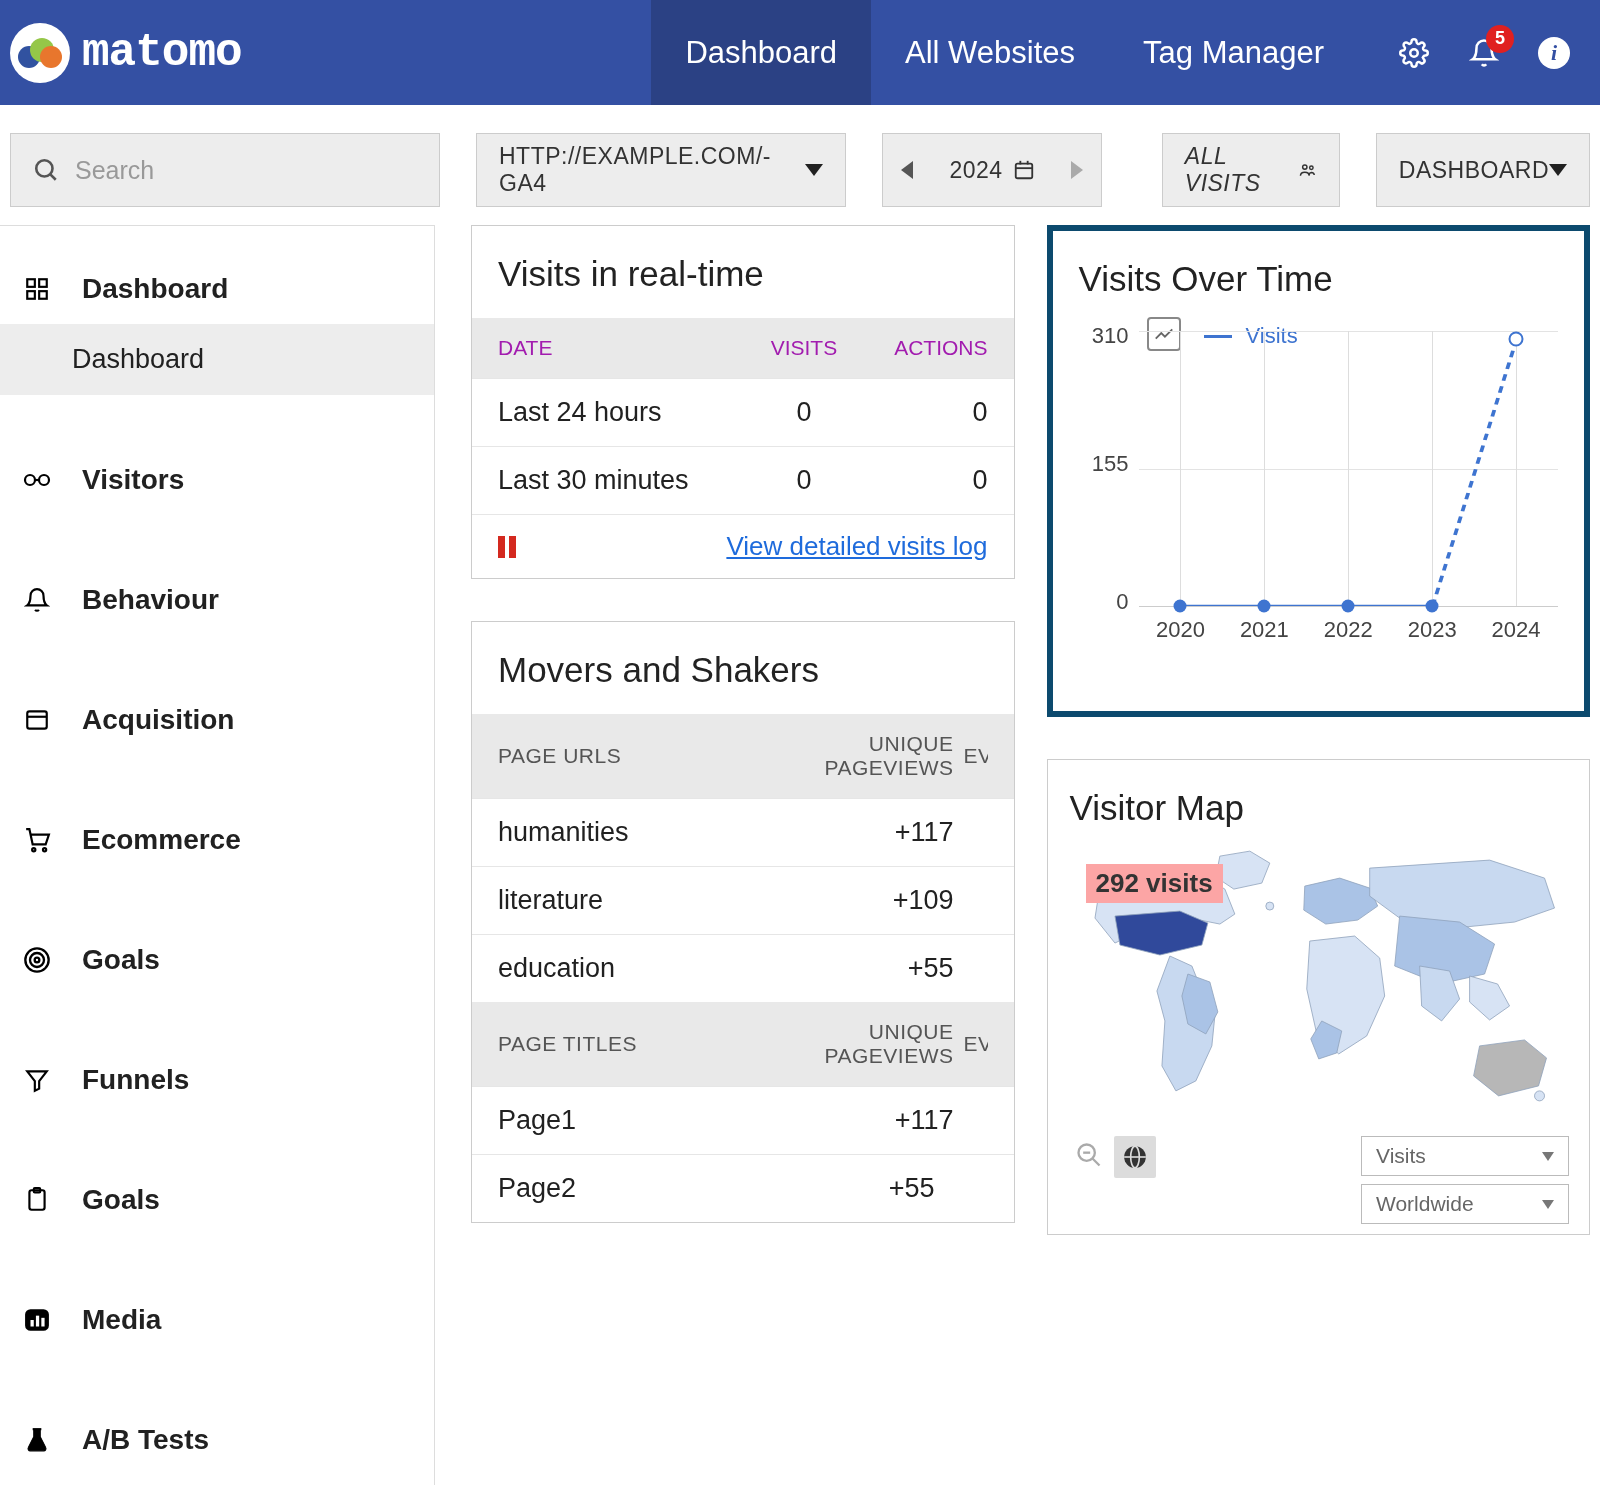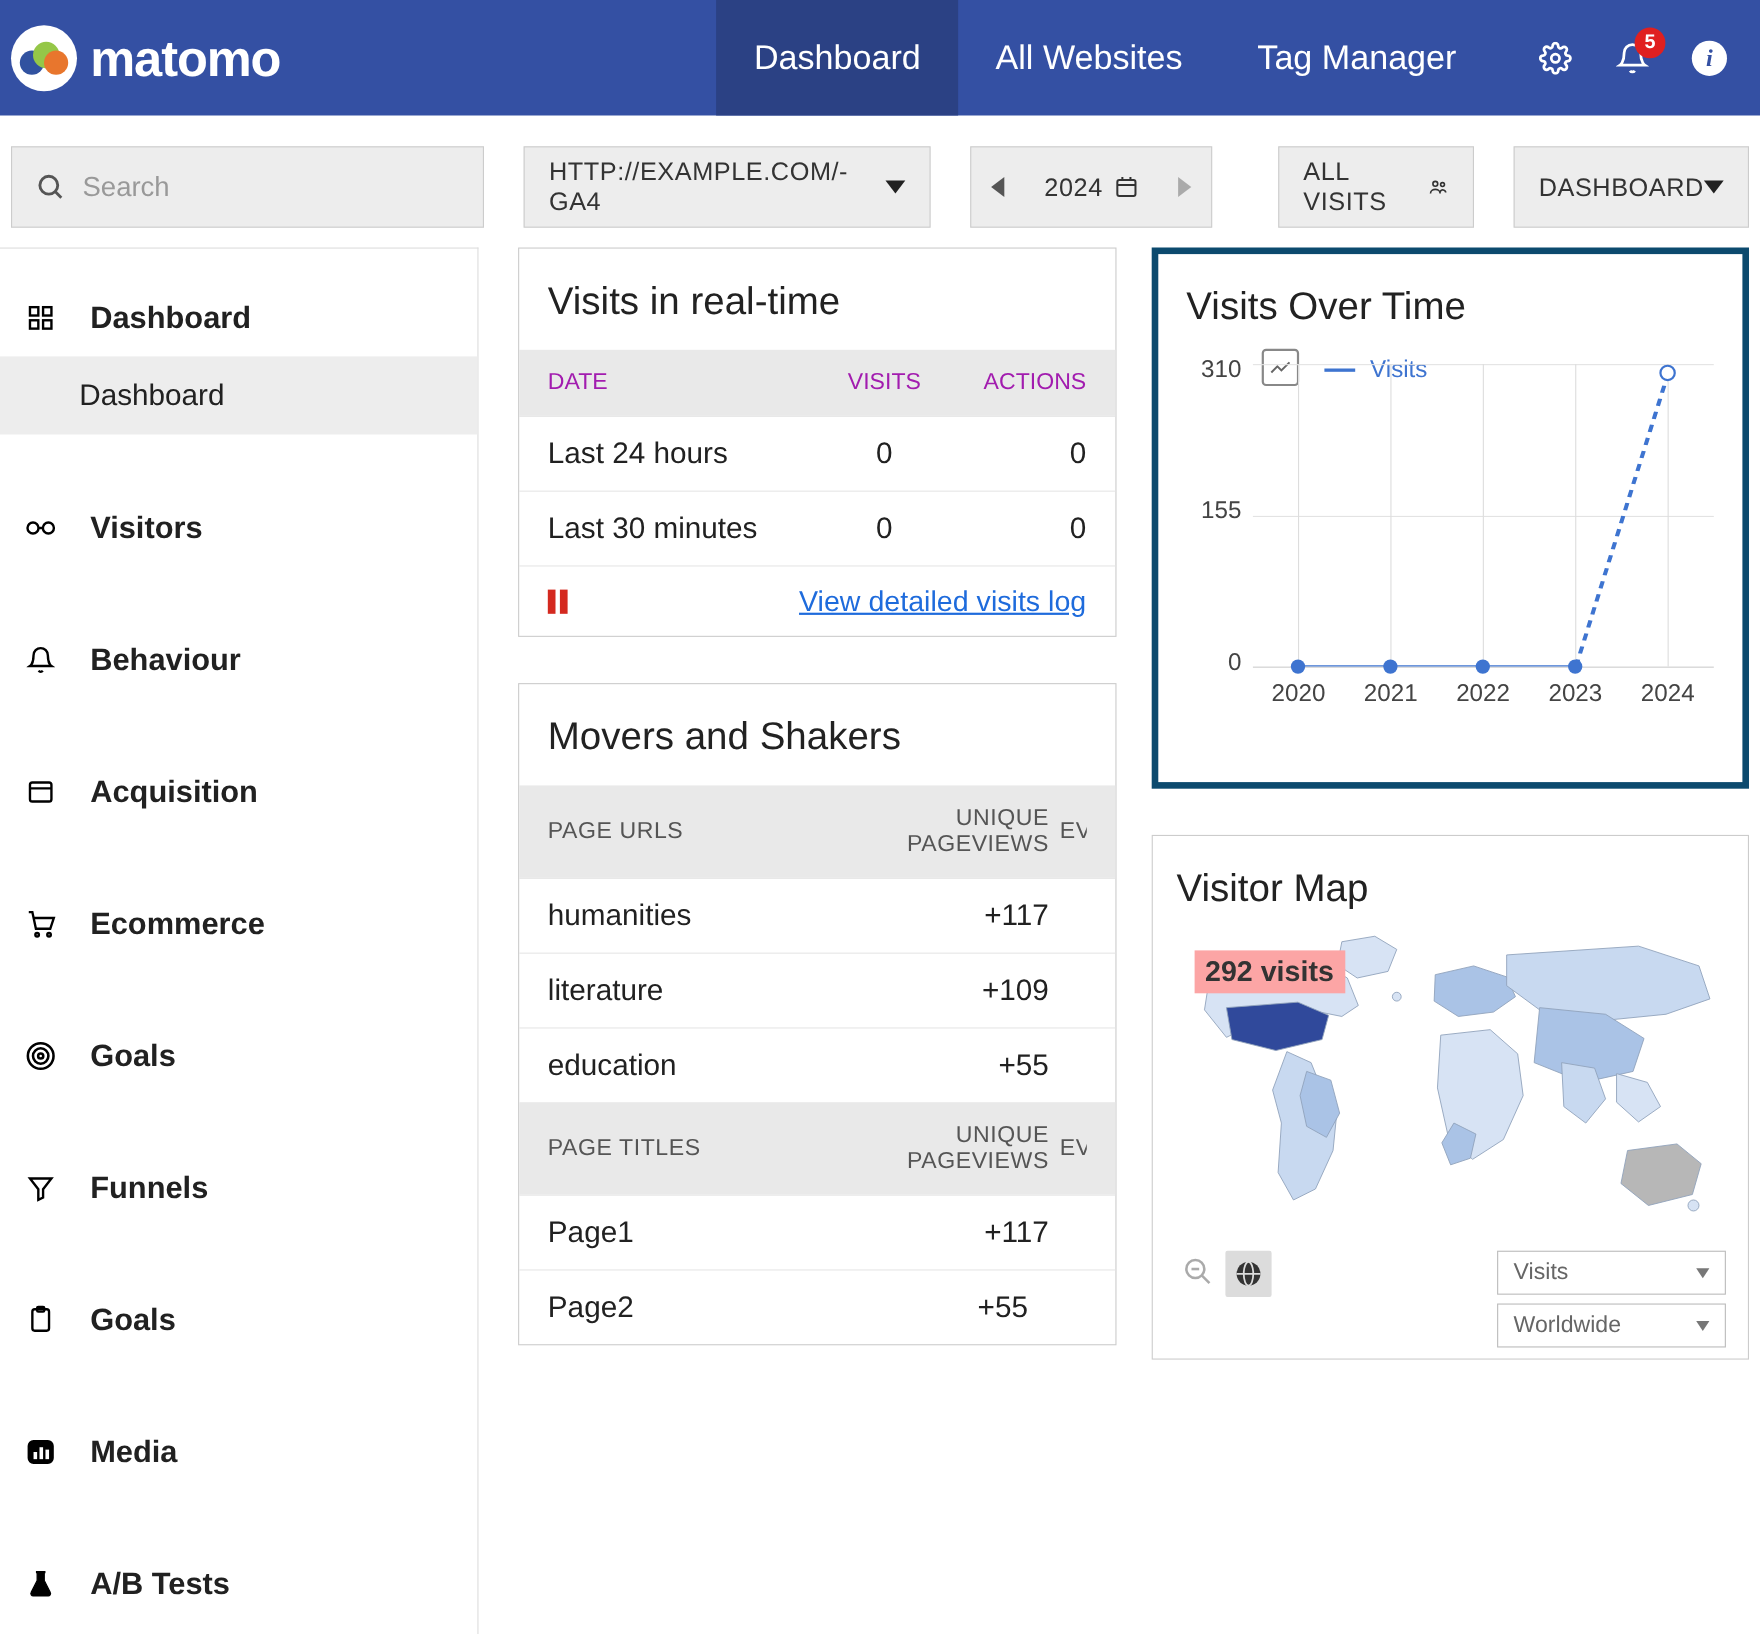--- a/index.html
+++ b/index.html
@@ -1,20 +1,20 @@
 <!DOCTYPE html>
 <html><head>
 <meta charset="utf-8">
 <style>
   * { box-sizing: border-box; margin: 0; padding: 0; }
   body { font-family: -apple-system, "Segoe UI", Helvetica, Arial, sans-serif; background: #fff; color: #212121; width: 1600px; }
   
   
   .topnav { background: #3450A3; color: #fff; display: flex; align-items: center; height: 105px; padding: 0 30px 0 10px; }
-  .logo { display: flex; align-items: center; gap: 12px; font-size: 46px; font-weight: 600; letter-spacing: -1px; }
+  .logo { display: flex; align-items: center; gap: 12px; font-size: 46px; font-weight: 600; letter-spacing: -1px; font-family: Liberation Mono, monospace; }
   .logo-mark { width: 60px; height: 60px; background: #fff; border-radius: 50%; display: flex; align-items: center; justify-content: center; position: relative; }
   .logo-mark-inner { width: 44px; height: 30px; position: relative; }
   .lm1 { position:absolute; left:0; bottom:0; width:22px; height:22px; background:#3152A0; border-radius:50%; }
   .lm2 { position:absolute; left:12px; bottom:6px; width:24px; height:24px; background:#95C748; border-radius:50%; }
   .lm3 { position:absolute; right:0; bottom:0; width:22px; height:22px; background:#E8762D; border-radius:50%; }
   .topnav-spacer { flex:1; }
   .topnav-links { display:flex; align-items:stretch; height:100%; }
   .topnav-link { padding:0 34px; display:flex; align-items:center; font-size:31px; cursor:pointer; }
   .topnav-link.active { background:#2B4184; }
   .topnav-icons { display:flex; align-items:center; gap:38px; margin-left:40px; }
@@ -26,21 +26,21 @@
   
   .controls { display:flex; align-items:center; gap:36px; padding:28px 10px 18px 10px; }
   .ctrl { height:74px; background:#EDEDED; border:1px solid #ccc; display:flex; align-items:center; padding:0 22px; font-size:23px; color:#333; cursor:pointer; letter-spacing:0.5px; }
   .search-box { flex:0 0 430px; gap:16px; }
   .search-box input { border:none; background:transparent; font-size:25px; outline:none; flex:1; color:#444; }
   .search-box input::placeholder { color:#999; }
   .site-sel { flex:0 0 370px; justify-content:space-between; }
   .date-sel { flex:0 0 220px; justify-content:center; padding:0; display:flex; }
   .date-arrow { width:48px; height:100%; display:flex; align-items:center; justify-content:center; cursor:pointer;}
   .date-value { flex:1; display:flex; align-items:center; justify-content:center; gap:10px; }
-  .seg-sel { flex:0 0 178px; margin-left:auto; justify-content:space-between; gap:24px; }
+  .seg-sel { flex:0 0 178px; margin-left:auto; justify-content:space-between; gap:24px;font-style:italic; }
   .dash-sel { flex:0 0 208px; justify-content:space-between; }
   .chev-down { width:0;height:0;border-left:9px solid transparent;border-right:9px solid transparent;border-top:12px solid #212121; }
   .chev-left { width:0;height:0;border-top:9px solid transparent;border-bottom:9px solid transparent;border-right:12px solid #555; }
   .chev-right { width:0;height:0;border-top:9px solid transparent;border-bottom:9px solid transparent;border-left:12px solid #aaa; }
 
   
   .main { display:flex; }
   .sidebar { width:435px; border:1px solid #ddd; border-left:none; padding-top:28px; }
   .side-cat { display:flex; align-items:center; gap:28px; padding:18px 20px 18px 20px; font-size:28px; font-weight:600; cursor:pointer; }
   .side-cat .sicon { width:34px; height:34px; display:flex; align-items:center; justify-content:center; }

